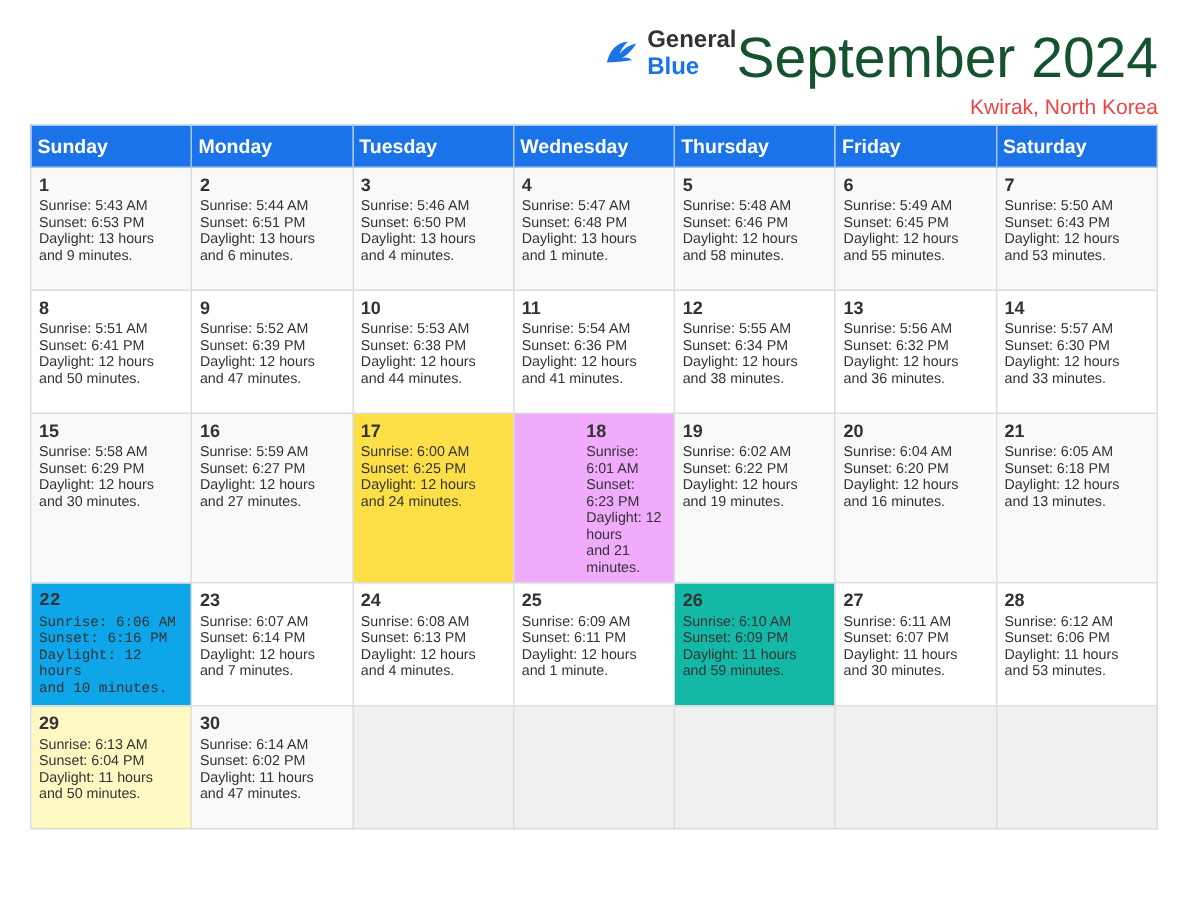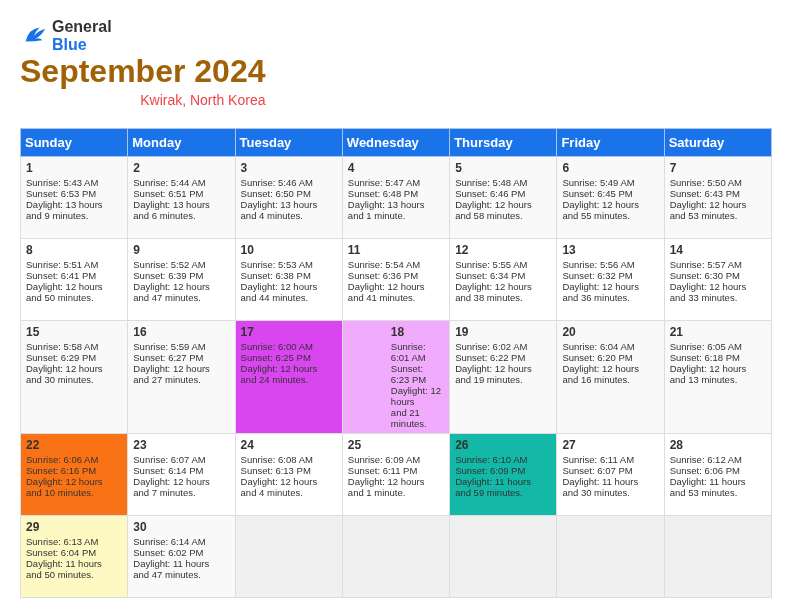--- a/index.html
+++ b/index.html
@@ -8,41 +8,40 @@
       background: #fff;
       width: 792px;
       height: 612px;
       overflow: hidden;
     }
     .container {
       padding: 18px 20px 10px 20px;
     }
     .header {
       display: flex;
-      justify-content: space-between;
+      justify-content: flex-end;
       align-items: flex-start;
-      margin-bottom: 20px;
-      flex-direction: column;
+      margin-bottom: 4px;
     }
     .logo {
       display: flex;
       align-items: center;
       gap: 4px;
     }
     .logo-bird {
       width: 28px;
       height: 28px;
     }
     .title-block {
       text-align: right;
     }
     .month-title {
-      font-size: 32px;
-      font-weight: bold;
-      color: #a16207;
+      font-size: 38px;
+      font-weight: normal;
+      color: #14532d;
     }
     .location {
       font-size: 14px;
       color: #ef4444;
       margin-top: 2px;
     }
     .calendar {
       width: 100%;
       border-collapse: collapse;
       table-layout: fixed;
@@ -224,21 +223,21 @@
             <div>Daylight: 12 hours</div>
             <div>and 30 minutes.</div>
           </td>
           <td style="background: rgb(249, 249, 249);">
             <span class="day-num">16</span>
             <div>Sunrise: 5:59 AM</div>
             <div>Sunset: 6:27 PM</div>
             <div>Daylight: 12 hours</div>
             <div>and 27 minutes.</div>
           </td>
-          <td style="background: #d946ef;">
+          <td style="background: #fde047;">
             <span class="day-num">17</span>
             <div>Sunrise: 6:00 AM</div>
             <div>Sunset: 6:25 PM</div>
             <div>Daylight: 12 hours</div>
             <div>and 24 minutes.</div>
           </td>
           <td style="background: #f0abfc; padding-left: 48px;">
             <span class="day-num">18</span>
             <div>Sunrise: 6:01 AM</div>
             <div>Sunset: 6:23 PM</div>
@@ -261,21 +260,21 @@
           </td>
           <td style="background: rgb(249, 249, 249);">
             <span class="day-num">21</span>
             <div>Sunrise: 6:05 AM</div>
             <div>Sunset: 6:18 PM</div>
             <div>Daylight: 12 hours</div>
             <div>and 13 minutes.</div>
           </td>
         </tr>
         <tr>
-          <td style="background: #f97316;">
+          <td style="background: #0ea5e9; font-family: Liberation Mono, monospace;">
             <span class="day-num">22</span>
             <div>Sunrise: 6:06 AM</div>
             <div>Sunset: 6:16 PM</div>
             <div>Daylight: 12 hours</div>
             <div>and 10 minutes.</div>
           </td>
           <td style="background: rgb(255, 255, 255);">
             <span class="day-num">23</span>
             <div>Sunrise: 6:07 AM</div>
             <div>Sunset: 6:14 PM</div>

